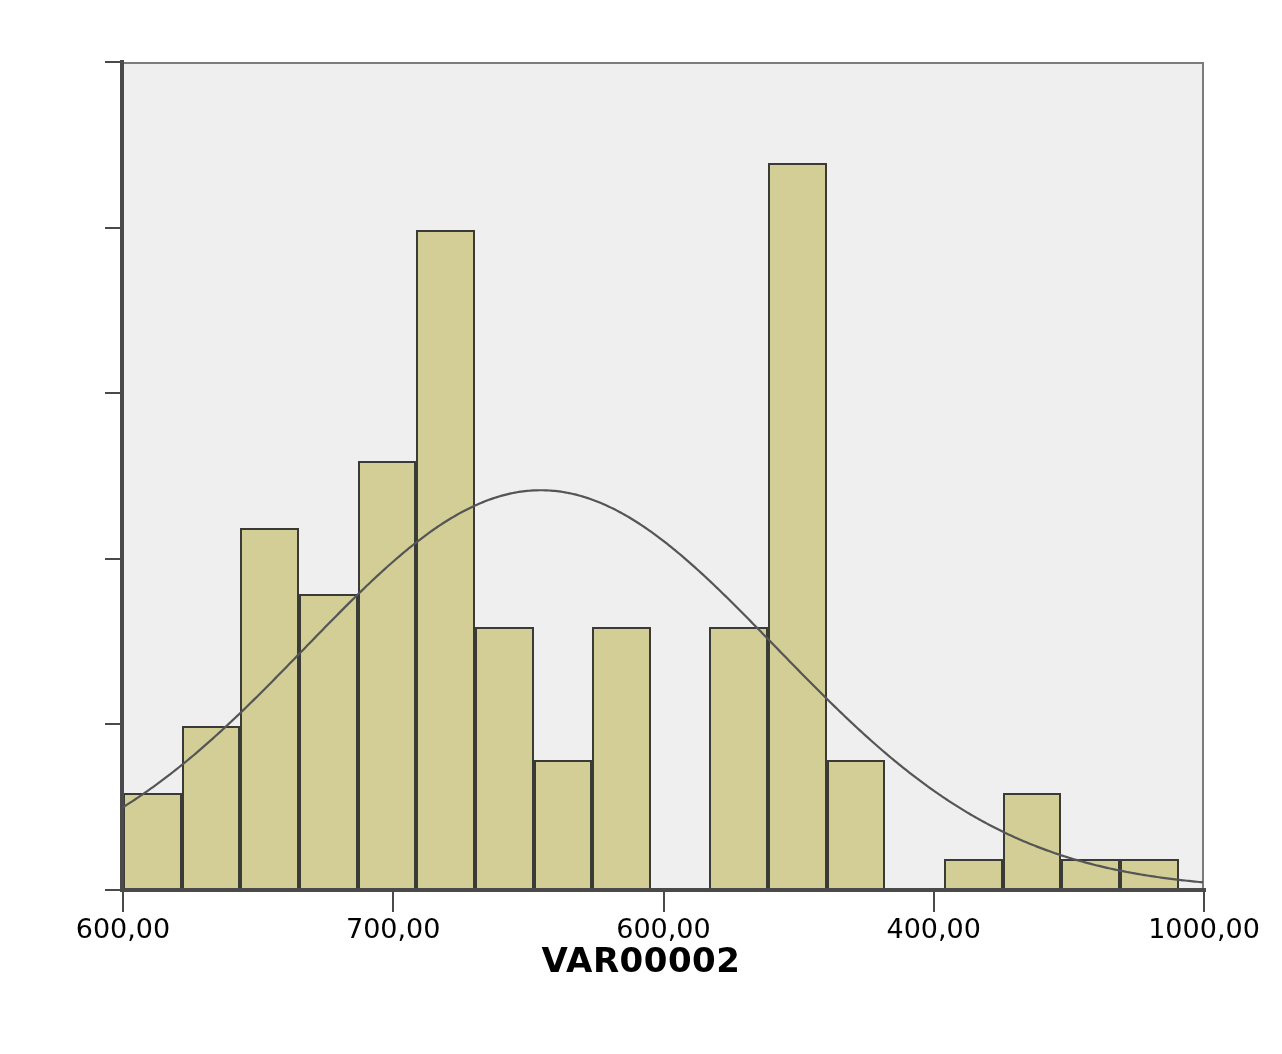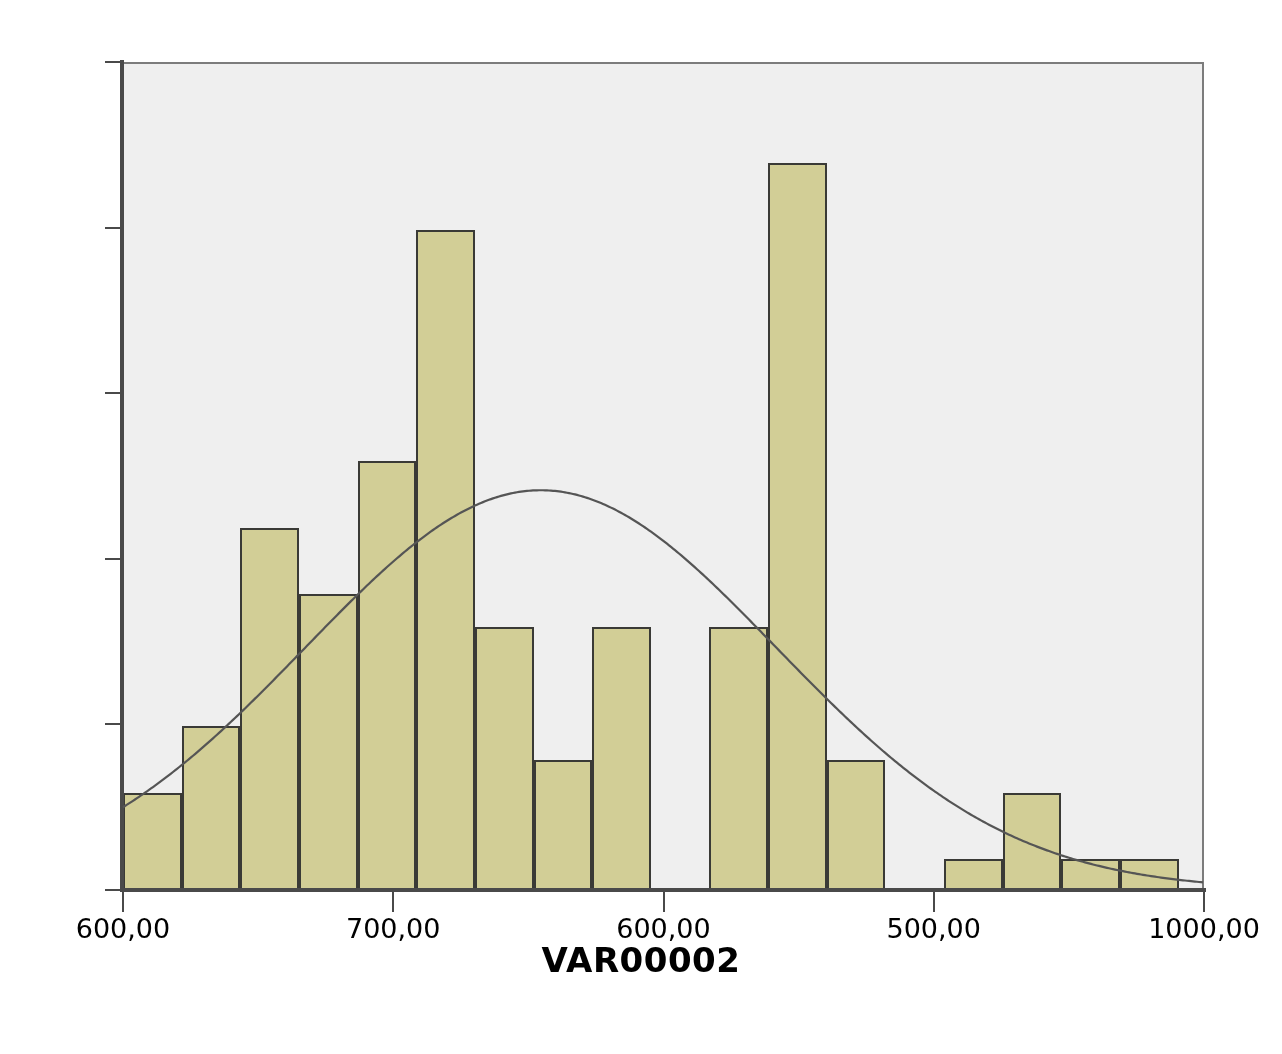--- a/index.html
+++ b/index.html
@@ -113,21 +113,21 @@
       <div class="xtick-group" style="left: 393.25px;">
         <div class="xtick-mark"></div>
         <div class="xtick-label">700,00</div>
       </div>
       <div class="xtick-group" style="left: 663.5px;">
         <div class="xtick-mark"></div>
         <div class="xtick-label">600,00</div>
       </div>
       <div class="xtick-group" style="left: 933.75px;">
         <div class="xtick-mark"></div>
-        <div class="xtick-label">500,00</div>
+        <div class="xtick-label">400,00</div>
       </div>
       <div class="xtick-group" style="left: 1204px;">
         <div class="xtick-mark"></div>
         <div class="xtick-label">1000,00</div>
       </div>
     </div>
 
   <svg id="curve-layer" viewBox="0 0 1282 1054" preserveAspectRatio="none">
     <path id="normal-path" fill="none" stroke="#555555" stroke-width="2.2" d="M123.0,807.20 L125.0,805.95 L127.0,804.68 L129.0,803.40 L131.0,802.10 L133.0,800.80 L135.0,799.48 L137.0,798.15 L139.0,796.80 L141.0,795.45 L143.0,794.08 L145.0,792.69 L147.0,791.30 L149.0,789.89 L151.0,788.47 L153.0,787.03 L155.0,785.59 L157.0,784.13 L159.0,782.65 L161.0,781.17 L163.0,779.67 L165.0,778.16 L167.0,776.64 L169.0,775.10 L171.0,773.56 L173.0,772.00 L175.0,770.42 L177.0,768.84 L179.0,767.24 L181.0,765.64 L183.0,764.02 L185.0,762.38 L187.0,760.74 L189.0,759.08 L191.0,757.42 L193.0,755.74 L195.0,754.05 L197.0,752.34 L199.0,750.63 L201.0,748.91 L203.0,747.17 L205.0,745.43 L207.0,743.67 L209.0,741.90 L211.0,740.12 L213.0,738.34 L215.0,736.54 L217.0,734.73 L219.0,732.91 L221.0,731.08 L223.0,729.24 L225.0,727.39 L227.0,725.54 L229.0,723.67 L231.0,721.79 L233.0,719.91 L235.0,718.02 L237.0,716.12 L239.0,714.21 L241.0,712.29 L243.0,710.36 L245.0,708.43 L247.0,706.49 L249.0,704.54 L251.0,702.58 L253.0,700.62 L255.0,698.65 L257.0,696.67 L259.0,694.69 L261.0,692.70 L263.0,690.71 L265.0,688.71 L267.0,686.70 L269.0,684.69 L271.0,682.67 L273.0,680.65 L275.0,678.63 L277.0,676.60 L279.0,674.57 L281.0,672.53 L283.0,670.49 L285.0,668.45 L287.0,666.40 L289.0,664.35 L291.0,662.30 L293.0,660.25 L295.0,658.19 L297.0,656.14 L299.0,654.08 L301.0,652.02 L303.0,649.96 L305.0,647.90 L307.0,645.84 L309.0,643.78 L311.0,641.72 L313.0,639.67 L315.0,637.61 L317.0,635.55 L319.0,633.50 L321.0,631.45 L323.0,629.40 L325.0,627.35 L327.0,625.31 L329.0,623.27 L331.0,621.23 L333.0,619.20 L335.0,617.17 L337.0,615.15 L339.0,613.13 L341.0,611.12 L343.0,609.11 L345.0,607.11 L347.0,605.11 L349.0,603.13 L351.0,601.14 L353.0,599.17 L355.0,597.20 L357.0,595.25 L359.0,593.29 L361.0,591.35 L363.0,589.42 L365.0,587.50 L367.0,585.58 L369.0,583.68 L371.0,581.79 L373.0,579.90 L375.0,578.03 L377.0,576.17 L379.0,574.32 L381.0,572.49 L383.0,570.66 L385.0,568.85 L387.0,567.05 L389.0,565.27 L391.0,563.49 L393.0,561.74 L395.0,559.99 L397.0,558.26 L399.0,556.55 L401.0,554.85 L403.0,553.17 L405.0,551.50 L407.0,549.85 L409.0,548.22 L411.0,546.60 L413.0,545.00 L415.0,543.42 L417.0,541.86 L419.0,540.31 L421.0,538.78 L423.0,537.28 L425.0,535.79 L427.0,534.32 L429.0,532.87 L431.0,531.43 L433.0,530.02 L435.0,528.63 L437.0,527.27 L439.0,525.92 L441.0,524.59 L443.0,523.29 L445.0,522.00 L447.0,520.74 L449.0,519.50 L451.0,518.29 L453.0,517.10 L455.0,515.93 L457.0,514.78 L459.0,513.66 L461.0,512.56 L463.0,511.48 L465.0,510.43 L467.0,509.41 L469.0,508.41 L471.0,507.43 L473.0,506.48 L475.0,505.55 L477.0,504.65 L479.0,503.78 L481.0,502.93 L483.0,502.11 L485.0,501.31 L487.0,500.55 L489.0,499.80 L491.0,499.09 L493.0,498.40 L495.0,497.74 L497.0,497.10 L499.0,496.49 L501.0,495.91 L503.0,495.36 L505.0,494.84 L507.0,494.34 L509.0,493.87 L511.0,493.43 L513.0,493.02 L515.0,492.64 L517.0,492.28 L519.0,491.95 L521.0,491.65 L523.0,491.38 L525.0,491.14 L527.0,490.93 L529.0,490.74 L531.0,490.59 L533.0,490.46 L535.0,490.36 L537.0,490.29 L539.0,490.25 L541.0,490.24 L543.0,490.26 L545.0,490.31 L547.0,490.38 L549.0,490.48 L551.0,490.62 L553.0,490.78 L555.0,490.97 L557.0,491.19 L559.0,491.43 L561.0,491.71 L563.0,492.01 L565.0,492.35 L567.0,492.71 L569.0,493.10 L571.0,493.52 L573.0,493.96 L575.0,494.44 L577.0,494.94 L579.0,495.47 L581.0,496.02 L583.0,496.61 L585.0,497.22 L587.0,497.86 L589.0,498.53 L591.0,499.22 L593.0,499.94 L595.0,500.69 L597.0,501.47 L599.0,502.27 L601.0,503.09 L603.0,503.95 L605.0,504.83 L607.0,505.73 L609.0,506.66 L611.0,507.62 L613.0,508.60 L615.0,509.60 L617.0,510.63 L619.0,511.69 L621.0,512.77 L623.0,513.87 L625.0,515.00 L627.0,516.15 L629.0,517.32 L631.0,518.52 L633.0,519.74 L635.0,520.99 L637.0,522.25 L639.0,523.54 L641.0,524.85 L643.0,526.18 L645.0,527.53 L647.0,528.90 L649.0,530.30 L651.0,531.71 L653.0,533.14 L655.0,534.60 L657.0,536.07 L659.0,537.57 L661.0,539.08 L663.0,540.61 L665.0,542.16 L667.0,543.73 L669.0,545.31 L671.0,546.91 L673.0,548.53 L675.0,550.17 L677.0,551.82 L679.0,553.49 L681.0,555.18 L683.0,556.88 L685.0,558.60 L687.0,560.33 L689.0,562.08 L691.0,563.84 L693.0,565.61 L695.0,567.40 L697.0,569.20 L699.0,571.01 L701.0,572.84 L703.0,574.68 L705.0,576.53 L707.0,578.39 L709.0,580.27 L711.0,582.15 L713.0,584.05 L715.0,585.95 L717.0,587.87 L719.0,589.79 L721.0,591.73 L723.0,593.67 L725.0,595.62 L727.0,597.58 L729.0,599.55 L731.0,601.53 L733.0,603.51 L735.0,605.50 L737.0,607.50 L739.0,609.50 L741.0,611.51 L743.0,613.52 L745.0,615.54 L747.0,617.57 L749.0,619.59 L751.0,621.63 L753.0,623.66 L755.0,625.71 L757.0,627.75 L759.0,629.80 L761.0,631.85 L763.0,633.90 L765.0,635.95 L767.0,638.01 L769.0,640.06 L771.0,642.12 L773.0,644.18 L775.0,646.24 L777.0,648.30 L779.0,650.36 L781.0,652.42 L783.0,654.48 L785.0,656.53 L787.0,658.59 L789.0,660.65 L791.0,662.70 L793.0,664.75 L795.0,666.80 L797.0,668.84 L799.0,670.88 L801.0,672.92 L803.0,674.96 L805.0,676.99 L807.0,679.02 L809.0,681.04 L811.0,683.06 L813.0,685.08 L815.0,687.09 L817.0,689.09 L819.0,691.09 L821.0,693.09 L823.0,695.07 L825.0,697.05 L827.0,699.03 L829.0,701.00 L831.0,702.96 L833.0,704.91 L835.0,706.86 L837.0,708.80 L839.0,710.73 L841.0,712.66 L843.0,714.58 L845.0,716.48 L847.0,718.38 L849.0,720.28 L851.0,722.16 L853.0,724.03 L855.0,725.90 L857.0,727.75 L859.0,729.60 L861.0,731.43 L863.0,733.26 L865.0,735.08 L867.0,736.89 L869.0,738.68 L871.0,740.47 L873.0,742.24 L875.0,744.01 L877.0,745.77 L879.0,747.51 L881.0,749.24 L883.0,750.96 L885.0,752.68 L887.0,754.37 L889.0,756.06 L891.0,757.74 L893.0,759.40 L895.0,761.06 L897.0,762.70 L899.0,764.33 L901.0,765.95 L903.0,767.55 L905.0,769.15 L907.0,770.73 L909.0,772.30 L911.0,773.86 L913.0,775.40 L915.0,776.93 L917.0,778.45 L919.0,779.96 L921.0,781.46 L923.0,782.94 L925.0,784.41 L927.0,785.87 L929.0,787.31 L931.0,788.74 L933.0,790.16 L935.0,791.57 L937.0,792.96 L939.0,794.34 L941.0,795.71 L943.0,797.07 L945.0,798.41 L947.0,799.74 L949.0,801.05 L951.0,802.36 L953.0,803.65 L955.0,804.92 L957.0,806.19 L959.0,807.44 L961.0,808.68 L963.0,809.91 L965.0,811.12 L967.0,812.32 L969.0,813.51 L971.0,814.68 L973.0,815.85 L975.0,817.00 L977.0,818.13 L979.0,819.26 L981.0,820.37 L983.0,821.47 L985.0,822.56 L987.0,823.63 L989.0,824.69 L991.0,825.74 L993.0,826.78 L995.0,827.81 L997.0,828.82 L999.0,829.82 L1001.0,830.81 L1003.0,831.79 L1005.0,832.75 L1007.0,833.70 L1009.0,834.64 L1011.0,835.57 L1013.0,836.49 L1015.0,837.40 L1017.0,838.29 L1019.0,839.17 L1021.0,840.04 L1023.0,840.90 L1025.0,841.75 L1027.0,842.59 L1029.0,843.42 L1031.0,844.23 L1033.0,845.03 L1035.0,845.83 L1037.0,846.61 L1039.0,847.38 L1041.0,848.14 L1043.0,848.89 L1045.0,849.63 L1047.0,850.36 L1049.0,851.08 L1051.0,851.79 L1053.0,852.49 L1055.0,853.17 L1057.0,853.85 L1059.0,854.52 L1061.0,855.18 L1063.0,855.83 L1065.0,856.47 L1067.0,857.10 L1069.0,857.72 L1071.0,858.33 L1073.0,858.93 L1075.0,859.52 L1077.0,860.10 L1079.0,860.68 L1081.0,861.24 L1083.0,861.80 L1085.0,862.34 L1087.0,862.88 L1089.0,863.41 L1091.0,863.93 L1093.0,864.45 L1095.0,864.95 L1097.0,865.45 L1099.0,865.94 L1101.0,866.42 L1103.0,866.89 L1105.0,867.36 L1107.0,867.81 L1109.0,868.26 L1111.0,868.70 L1113.0,869.14 L1115.0,869.57 L1117.0,869.99 L1119.0,870.40 L1121.0,870.80 L1123.0,871.20 L1125.0,871.59 L1127.0,871.98 L1129.0,872.36 L1131.0,872.73 L1133.0,873.09 L1135.0,873.45 L1137.0,873.80 L1139.0,874.15 L1141.0,874.48 L1143.0,874.82 L1145.0,875.14 L1147.0,875.47 L1149.0,875.78 L1151.0,876.09 L1153.0,876.39 L1155.0,876.69 L1157.0,876.98 L1159.0,877.27 L1161.0,877.55 L1163.0,877.83 L1165.0,878.10 L1167.0,878.36 L1169.0,878.62 L1171.0,878.88 L1173.0,879.13 L1175.0,879.37 L1177.0,879.61 L1179.0,879.85 L1181.0,880.08 L1183.0,880.31 L1185.0,880.53 L1187.0,880.75 L1189.0,880.96 L1191.0,881.17 L1193.0,881.38 L1195.0,881.58 L1197.0,881.77 L1199.0,881.97 L1201.0,882.16 L1203.0,882.34"></path>
   </svg>

